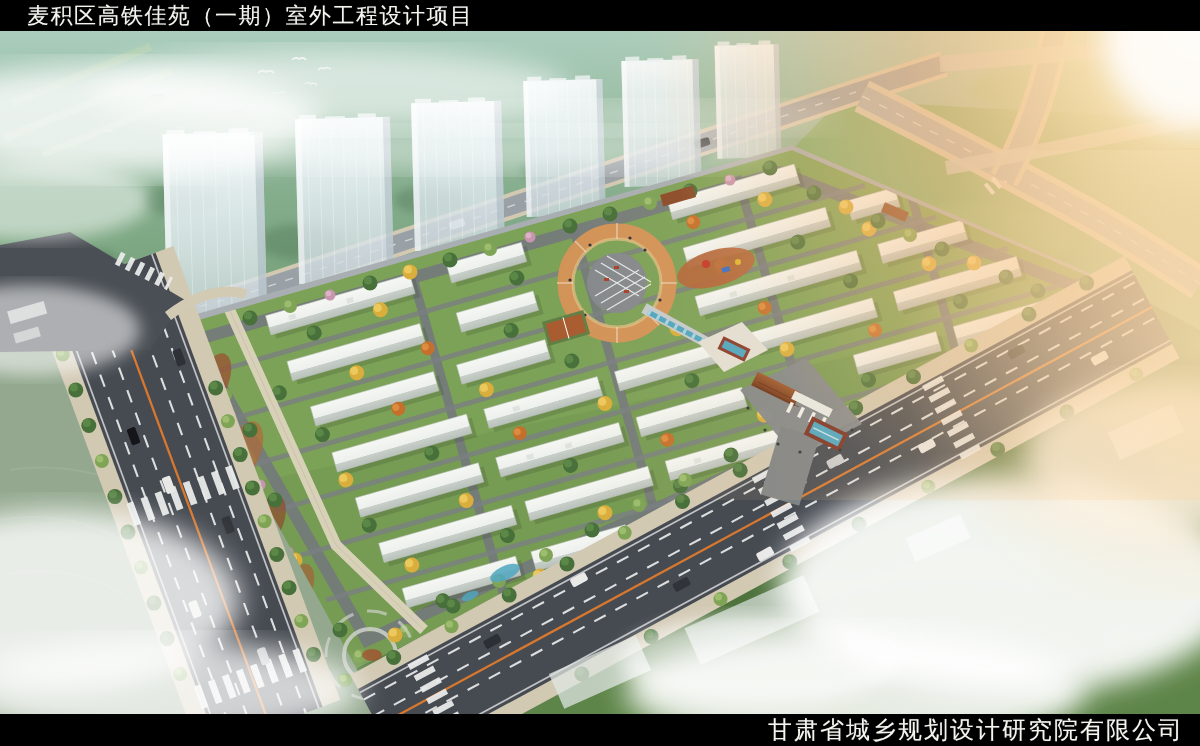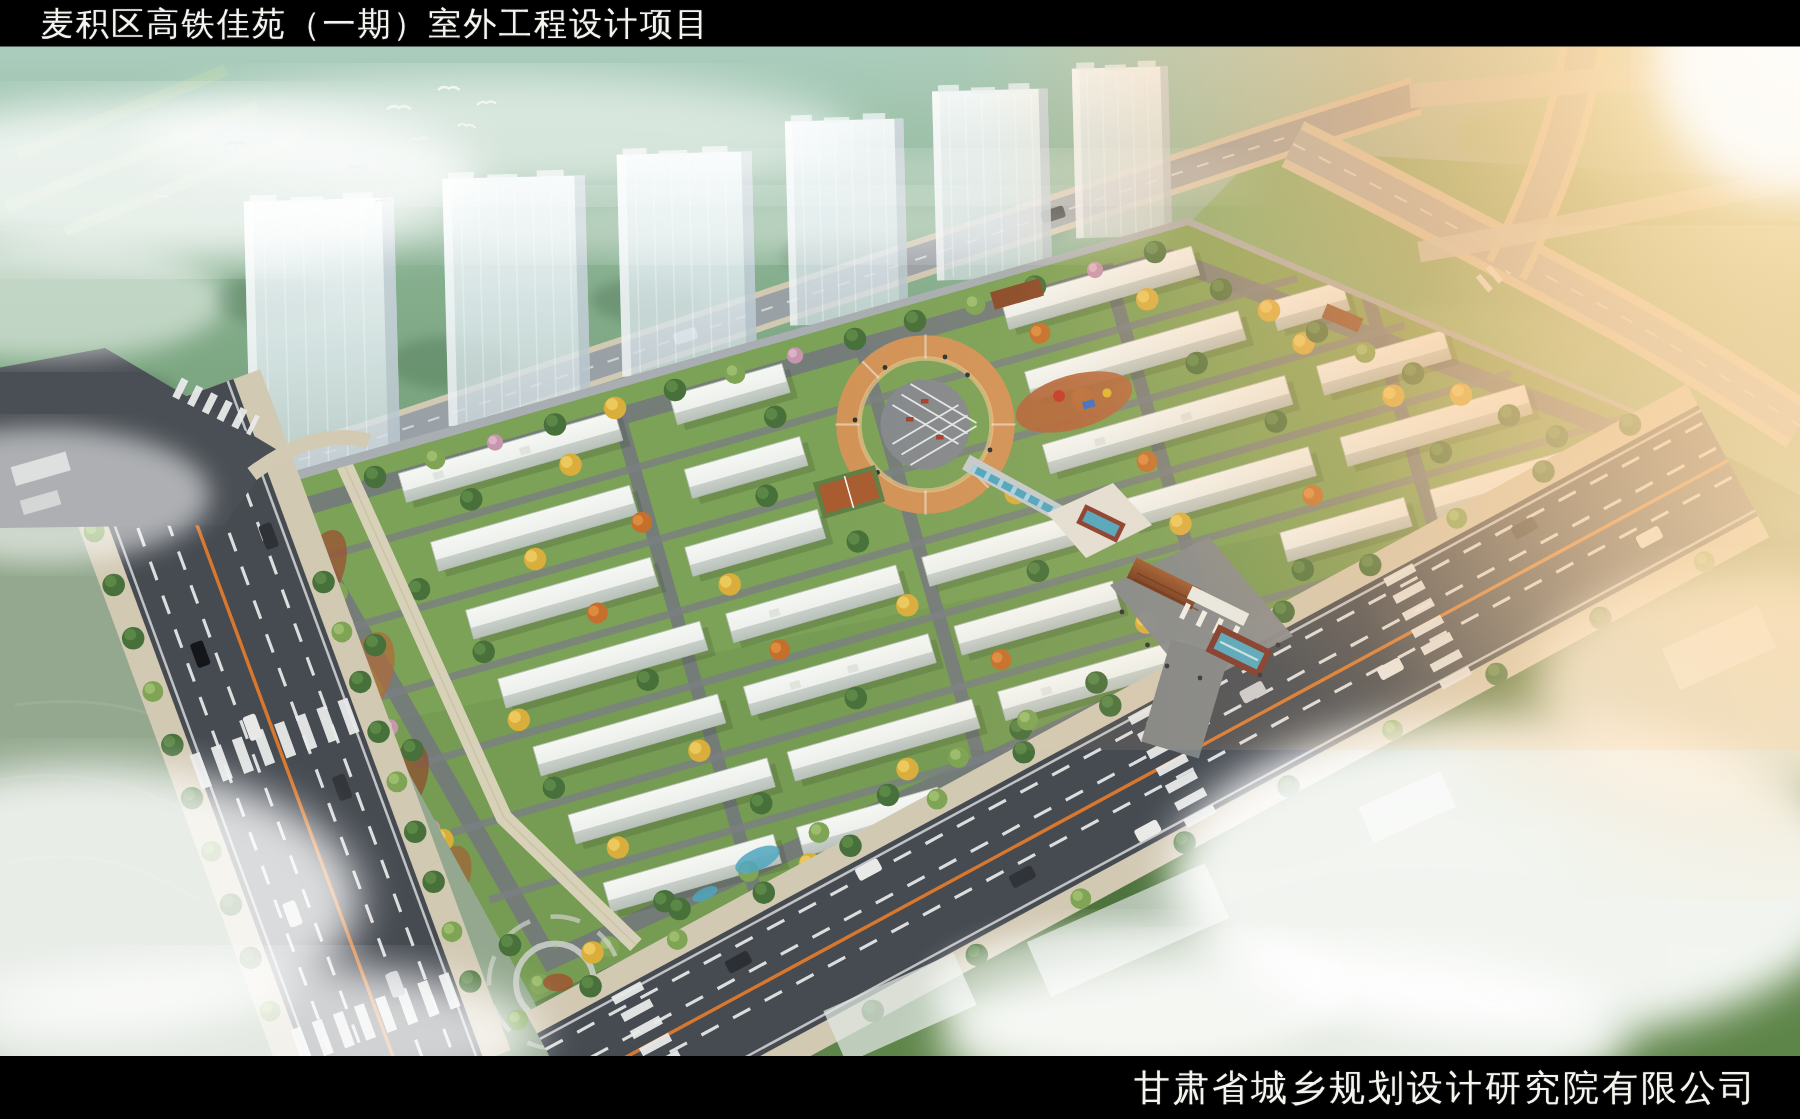--- a/index.html
+++ b/index.html
@@ -3,21 +3,21 @@
 <meta charset="utf-8">
 <style>
   html,body{margin:0;padding:0;background:#222;}
   .stage{position:relative;width:1200px;height:746px;overflow:hidden;background:#fca5a5;
          font-family:"Liberation Sans",sans-serif;}
   .stage svg{position:absolute;left:0;top:0;}
   .bar{position:absolute;left:0;width:100%;background:var(--title-bar-bg,#000);
        color:var(--title-text,#f5f5f0);display:flex;align-items:center;box-sizing:border-box;
        font-family:"DejaVu Serif","Liberation Serif",serif;z-index:5;}
   .bar-top{top:0;height:31px;padding-left:27px;font-size:22px;letter-spacing:1.5px;}
-  .bar-bottom{bottom:0;height:42px;justify-content:flex-end;padding-right:28px;
+  .bar-bottom{bottom:0;height:32px;justify-content:flex-end;padding-right:16px;
               font-size:24px;letter-spacing:2px;}
   .bar span{white-space:nowrap;text-shadow:0 0 1px rgba(255,255,255,.35);}
   
   .cRoad{stroke:var(--road-asphalt,#464b52);fill:none}
   .cSwalk{stroke:var(--sidewalk,#d2c9b3);fill:none}
   .cLaneD{stroke:var(--lane-marking,#e9eaea);stroke-width:2.1;stroke-dasharray:13 11;fill:none;opacity:.92}
   .cLaneS{stroke:var(--lane-marking,#e9eaea);stroke-width:1.7;fill:none;opacity:.75}
   .cCtr{stroke:var(--center-line,#e07a2c);stroke-width:2.3;fill:none;opacity:.95}
   .cZebra{stroke:var(--lane-marking,#e9eaea);fill:none;opacity:.95}
   .fGrass{fill:var(--grass,#7ca257)}

